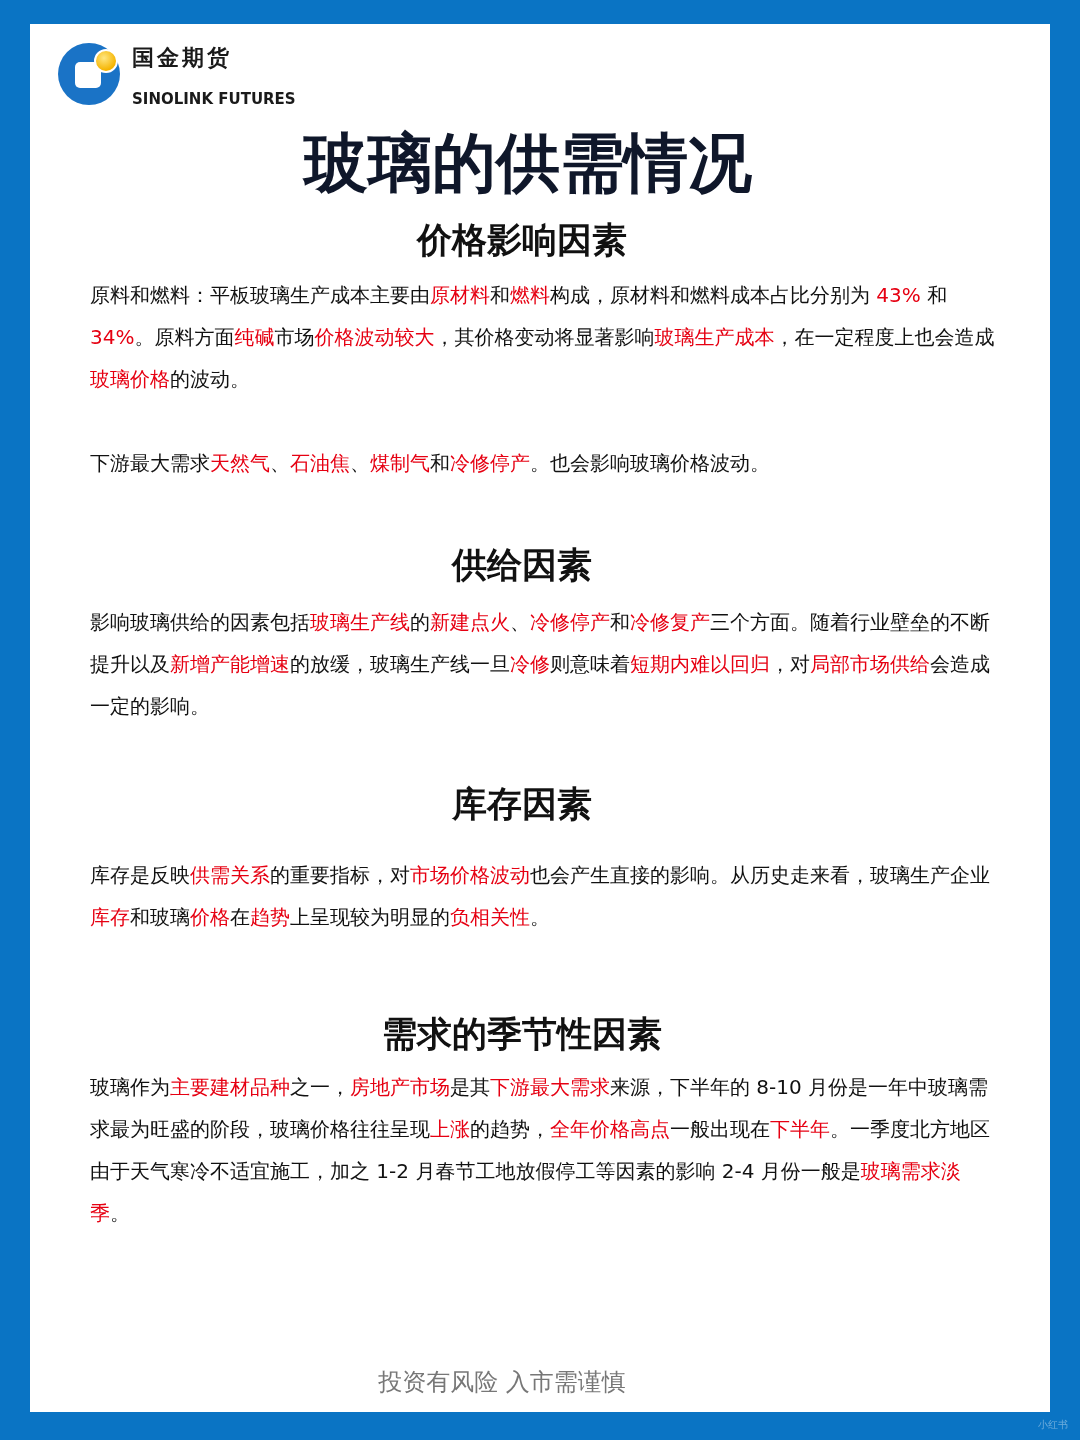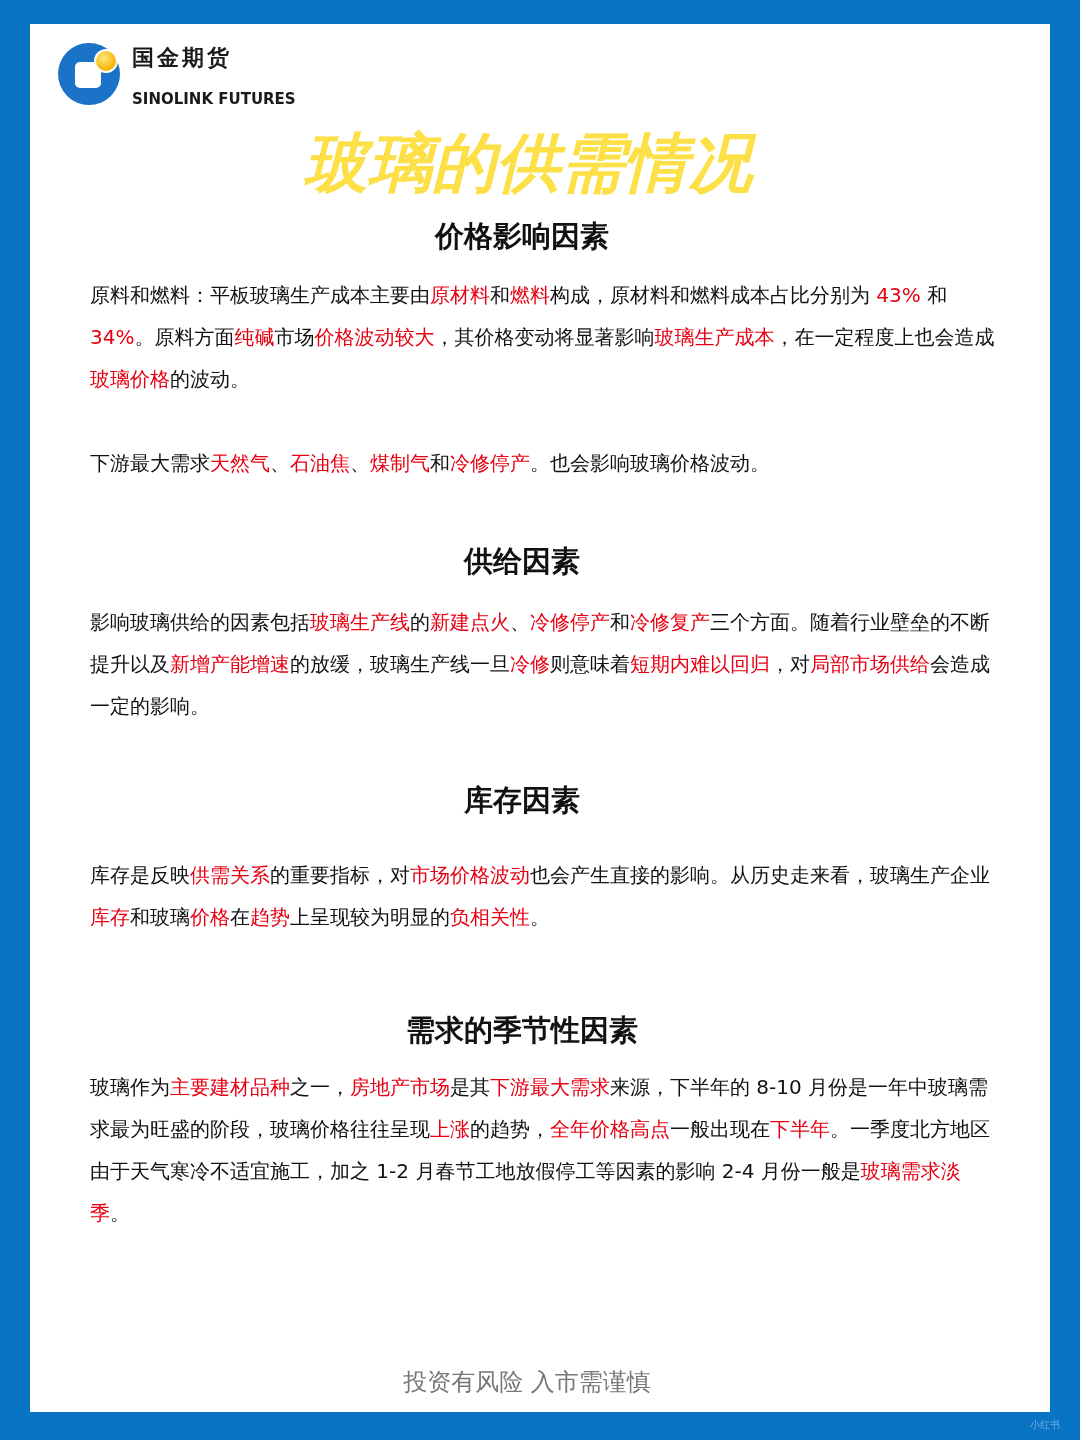--- a/index.html
+++ b/index.html
@@ -7,26 +7,26 @@
          font-family:"DejaVu Sans","Liberation Sans",sans-serif; }
   .panel { position:absolute; left:30px; top:24px; width:1020px; height:1388px; background:#fff; }
   .logo { position:absolute; left:58px; top:40px; display:flex; align-items:center; }
   .logo-mark { width:62px; height:62px; border-radius:50%; background:#1a73c6; position:relative; }
   .logo-mark .sq { position:absolute; left:17px; top:19px; width:26px; height:26px; background:#fff; border-radius:5px; }
   .logo-mark .ball { position:absolute; left:36px; top:6px; width:20px; height:20px; border-radius:50%;
                      background:radial-gradient(circle at 40% 35%, #ffe680, #f5b400 70%); border:2px solid #fff; }
   .logo-text { margin-left:12px; }
   .logo-cn { font-size:22px; font-weight:bold; color:#1a1a1a; letter-spacing:3px; line-height:36px; }
   .logo-en { font-size:15px; font-weight:bold; color:#1a1a1a; line-height:18px; margin-top:14px; }
-  .title { position:absolute; left:0; width:1056px; top:120px; text-align:center; font-size:64px; font-weight:bold; color:#fde047;font-style:italic; }
-  .h2 { position:absolute; left:0; width:1044px; text-align:center; font-size:29px; font-weight:bold; color:#111; }
+  .title { position:absolute; left:0; width:1056px; top:120px; text-align:center; font-size:64px; font-weight:bold; color:#0f172a; }
+  .h2 { position:absolute; left:0; width:1044px; text-align:center; font-size:35px; font-weight:bold; color:#111; }
   .para { position:absolute; left:90px; width:910px; font-size:20px; line-height:42px; color:#111; }
   .red { color:#e60012; }
-  .footer { position:absolute; left:0; width:1004px; top:1366px; text-align:center; font-size:24px; color:#777;margin-left:25px; }
-  .wm { position:absolute; right:20px; top:1418px; font-size:10px; color:rgba(255,255,255,0.4); }
+  .footer { position:absolute; left:0; width:1004px; top:1366px; text-align:center; font-size:24px; color:#777; }
+  .wm { position:absolute; right:12px; top:1418px; font-size:10px; color:rgba(255,255,255,0.4); }
 </style>
 </head>
 <body>
 
 <div class="panel"></div>
 
 <div class="logo">
   <div class="logo-mark">
       <div class="sq"></div>
       <div class="ball"></div>

